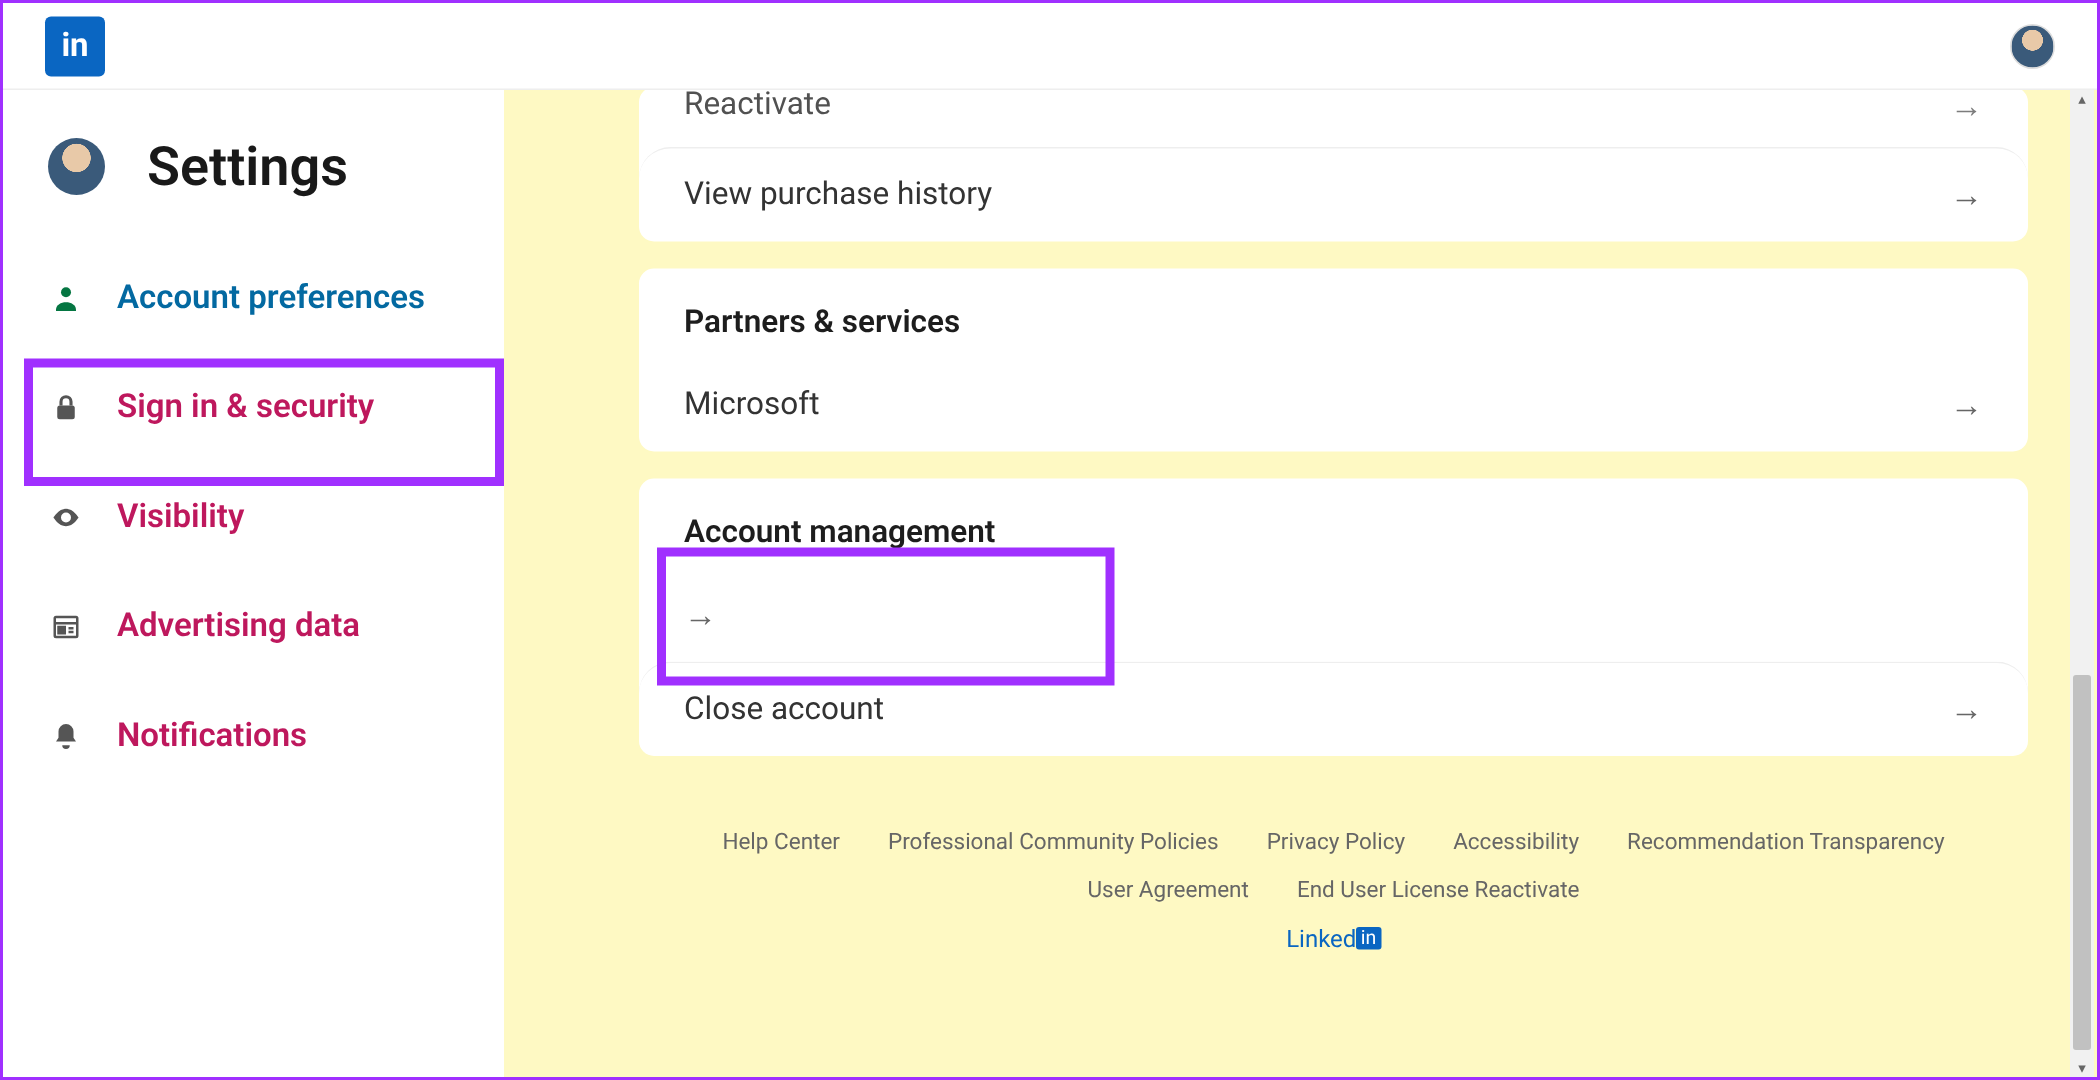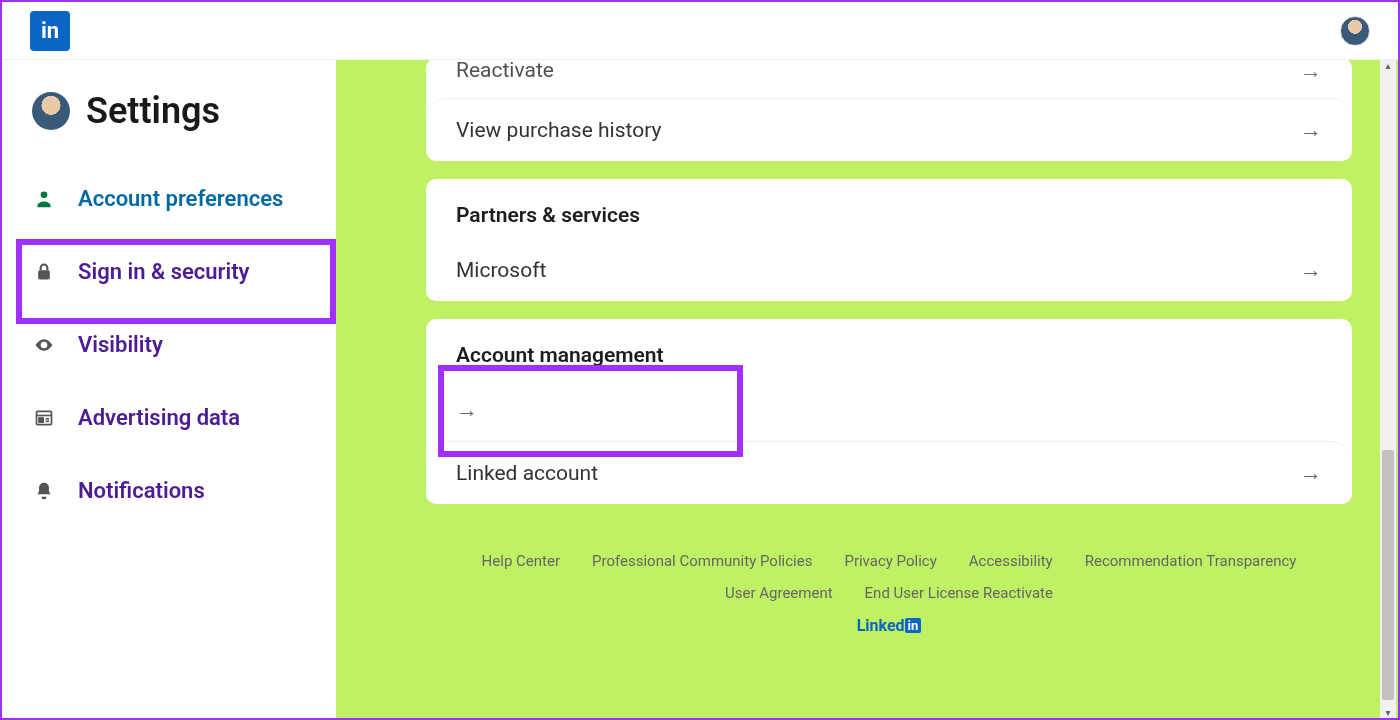--- a/index.html
+++ b/index.html
@@ -34,41 +34,41 @@
     border: 1px solid #ddd;
   }
   .layout { display: flex; height: calc(100% - 58px); }
   .sidebar {
     width: 334px;
     background: #fff;
     padding-top: 30px;
     flex-shrink: 0;
   }
   .settings-header {
-    display: flex; align-items: center; gap: 16px;
+    display: flex; align-items: center; gap: 28px;
     padding: 0 30px 30px 30px;
   }
   .avatar-side {
     width: 38px; height: 38px; border-radius: 50%;
     background: radial-gradient(circle at 50% 35%, #e8c9a8 30%, #3a5a7a 31%);
   }
   .settings-title { font-size: 36px; font-weight: 600; color: #191919; }
   .nav-item {
     display: flex; align-items: center; gap: 22px;
     padding: 24px 30px;
     font-size: 22px; font-weight: 600;
-    color: #4c1d95;
+    color: #be185d;
     cursor: pointer;
   }
   .nav-item.active { color: #0369a1; }
   .nav-icon { width: 24px; display: flex; justify-content: center; color: #555; }
   .nav-item.active .nav-icon { color: #057642; }
   .main {
     flex: 1;
-    background: #bef264;
+    background: #fef9c3;
     overflow-y: hidden;
     position: relative;
   }
   .main-inner { padding: 0 46px 20px 90px; }
   .card {
     background: #fff;
     border-radius: 10px;
     margin-bottom: 18px;
     overflow: hidden;
   }
@@ -87,21 +87,21 @@
   }
   .row.first-row { border-top: none; }
   .arrow-right { color: #666; font-size: 22px; }
   .footer {
     text-align: center;
     padding: 30px 40px 10px 40px;
     color: #666; font-size: 15px;
   }
   .footer-links { display: flex; flex-wrap: wrap; justify-content: center; gap: 32px; margin-bottom: 14px; }
   .footer-links span { cursor: pointer; }
-  .footer-logo { color: #0a66c2; font-weight: 700; font-size: 16px; display: inline-flex; align-items: center; gap: 0; text-align: right; }
+  .footer-logo { color: #0a66c2; font-weight: 400; font-size: 16px; display: inline-flex; align-items: center; gap: 0; text-align: right; }
   .footer-logo .box { background: #0a66c2; color:#fff; padding: 0 3px; border-radius: 2px; font-size: 13px; }
   .highlight-sidebar {
     position: absolute;
     border: 6px solid #a030ff;
     left: 14px; top: 237px; width: 320px; height: 85px;
     pointer-events: none;
   }
   .highlight-row {
     position: absolute;
     border: 6px solid #a030ff;
@@ -206,21 +206,21 @@
           <span class="arrow-right">→</span>
         </div>
       </div>
 
       <div class="card" style="position:relative;">
         <div class="section-title">Account management</div>
         <div class="row first-row">
           <span class="arrow-right">→</span>
         </div>
         <div class="row">
-          <span>Linked account</span>
+          <span>Close account</span>
           <span class="arrow-right">→</span>
         </div>
         <div class="highlight-row" style="left:12px; top:46px; width:305px; height:92px;"></div>
       </div>
 
       <div class="footer">
         <div class="footer-links">
           <span>Help Center</span>
           <span>Professional Community Policies</span>
           <span>Privacy Policy</span>

